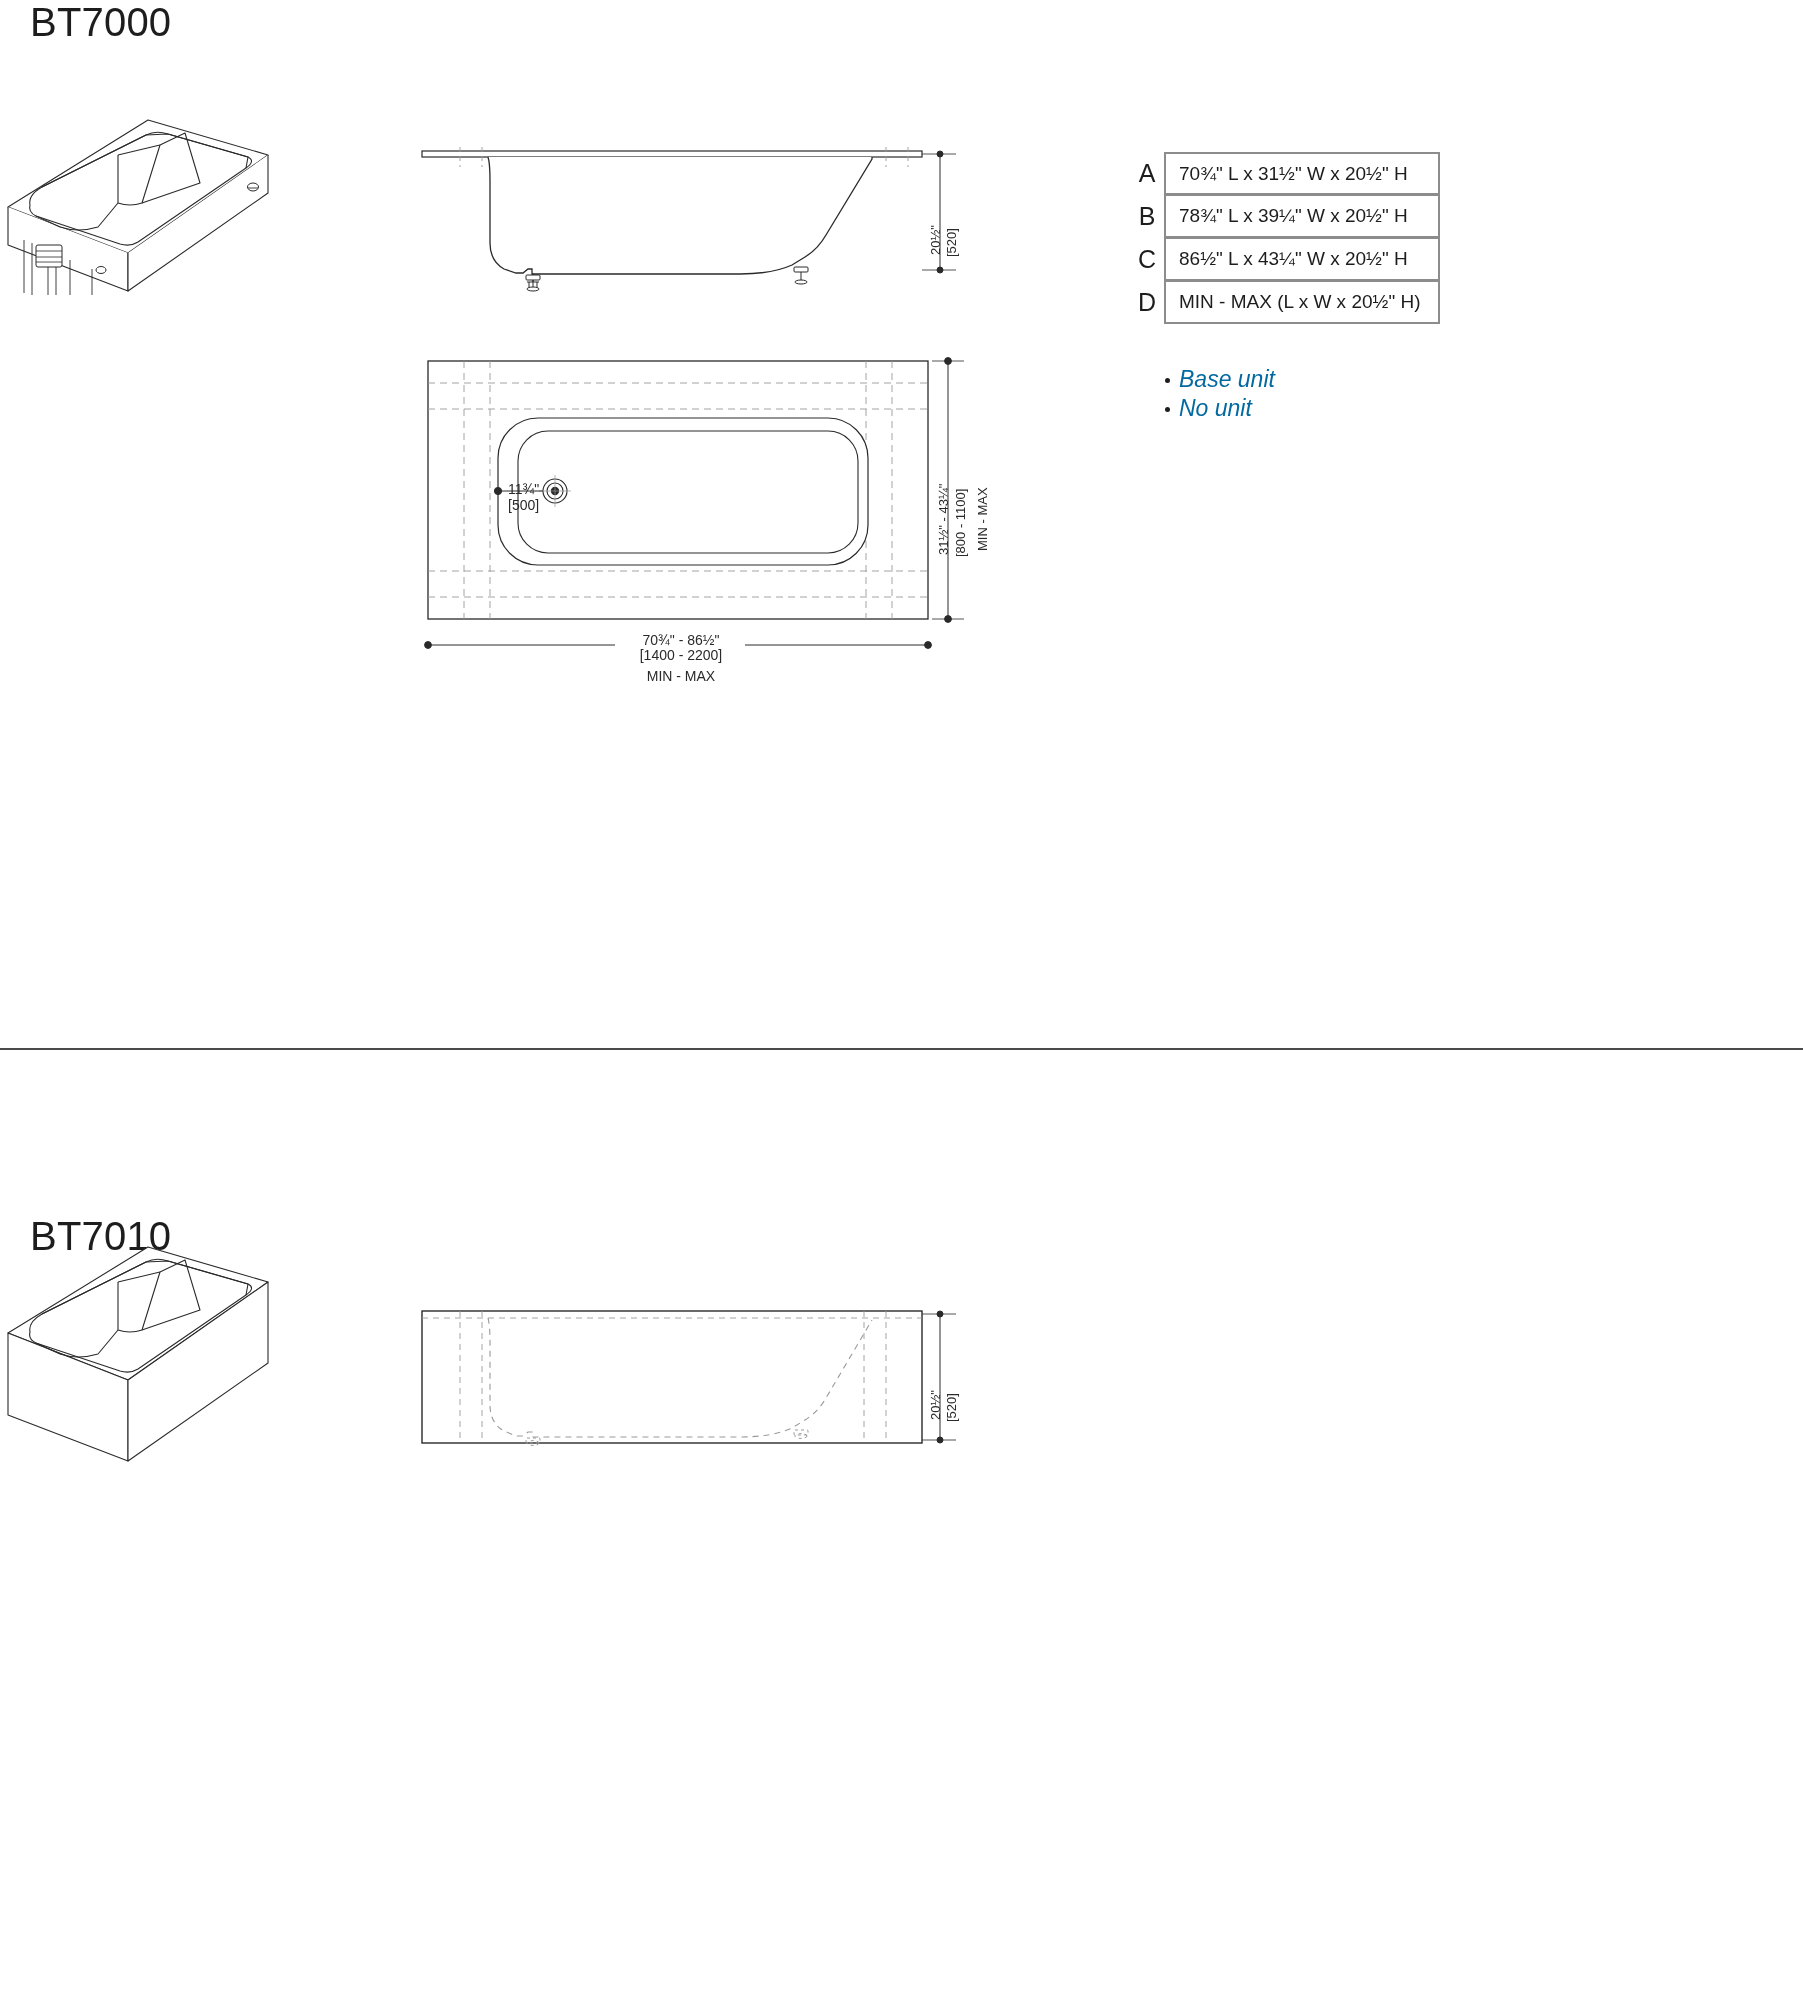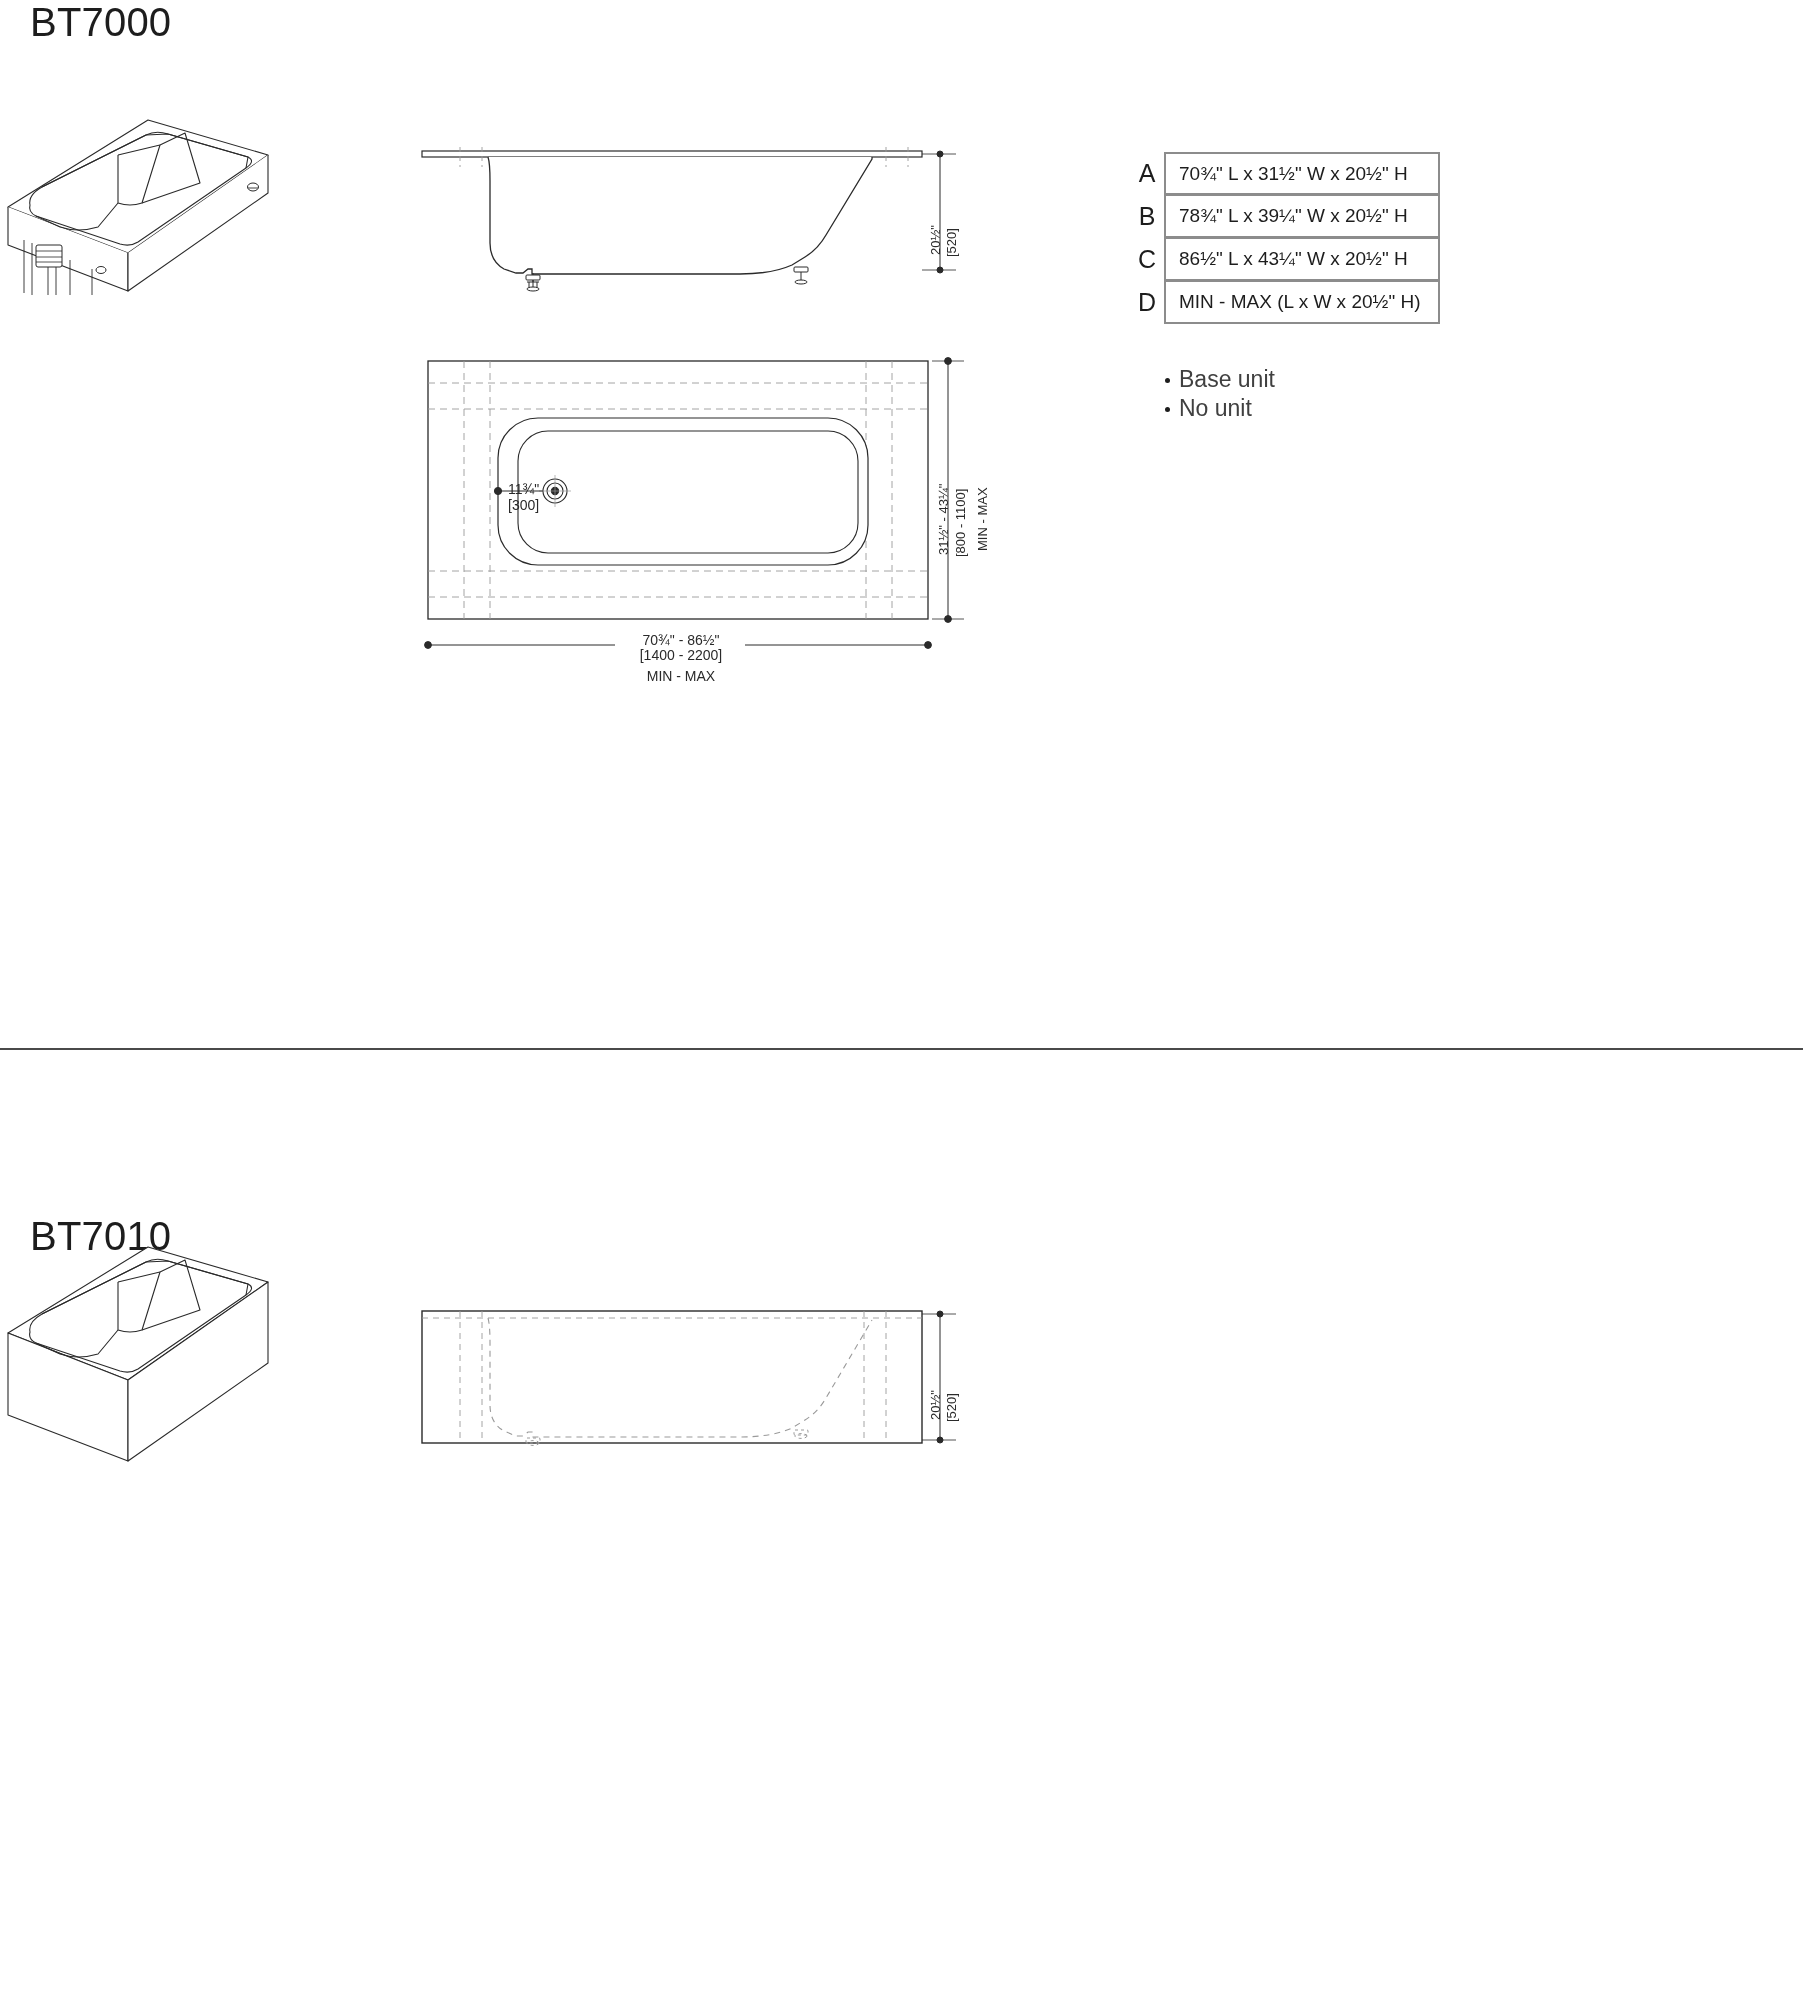--- a/index.html
+++ b/index.html
@@ -80,25 +80,26 @@
     white-space: nowrap;
     background: #fff;
   }
   .dim-row + .dim-row .dim-value-cell { border-top: 1px solid #8c8c8c; }
 
   
   .features { position: absolute; }
   #section-bt7000 .features { left: 1165px; top: 365px; }
   .feature-item {
     font-size: 23px;
-    color: #404040;
+    color: #0369a1;
     line-height: 29px;
     white-space: nowrap;
     padding-left: 14px;
     position: relative;
+    font-style: italic;
   }
   .feature-item::before {
     content: "";
     position: absolute;
     left: 0; top: 13px;
     width: 5px; height: 5px;
     border-radius: 50%;
     background: #1d1d1d;
   }
 
@@ -256,21 +257,21 @@
       <g stroke="#2a2a2a" stroke-width="1">
         <path d="M8 290 L508 290"></path>
         <circle cx="8" cy="290" r="3.4" fill="#2a2a2a"></circle>
         <circle cx="508" cy="290" r="3.4" fill="#2a2a2a"></circle>
       </g>
       <rect x="195" y="278" width="130" height="24" fill="#fff" stroke="none"></rect>
     </svg>
 
     <div class="drain-label" style="left: 88px; top: 126px;">
       <div>11¾"</div>
-      <div>[300]</div>
+      <div>[500]</div>
     </div>
 
     <div class="rot-label" style="left: 516px; top: 200px;">
       <span>31½" - 43¼"</span>
     </div>
     <div class="rot-label" style="left: 533px; top: 202px;">
       <span>[800 - 1100]</span>
     </div>
     <div class="rot-label" style="left: 555px; top: 196px;">
       <span>MIN - MAX</span>

